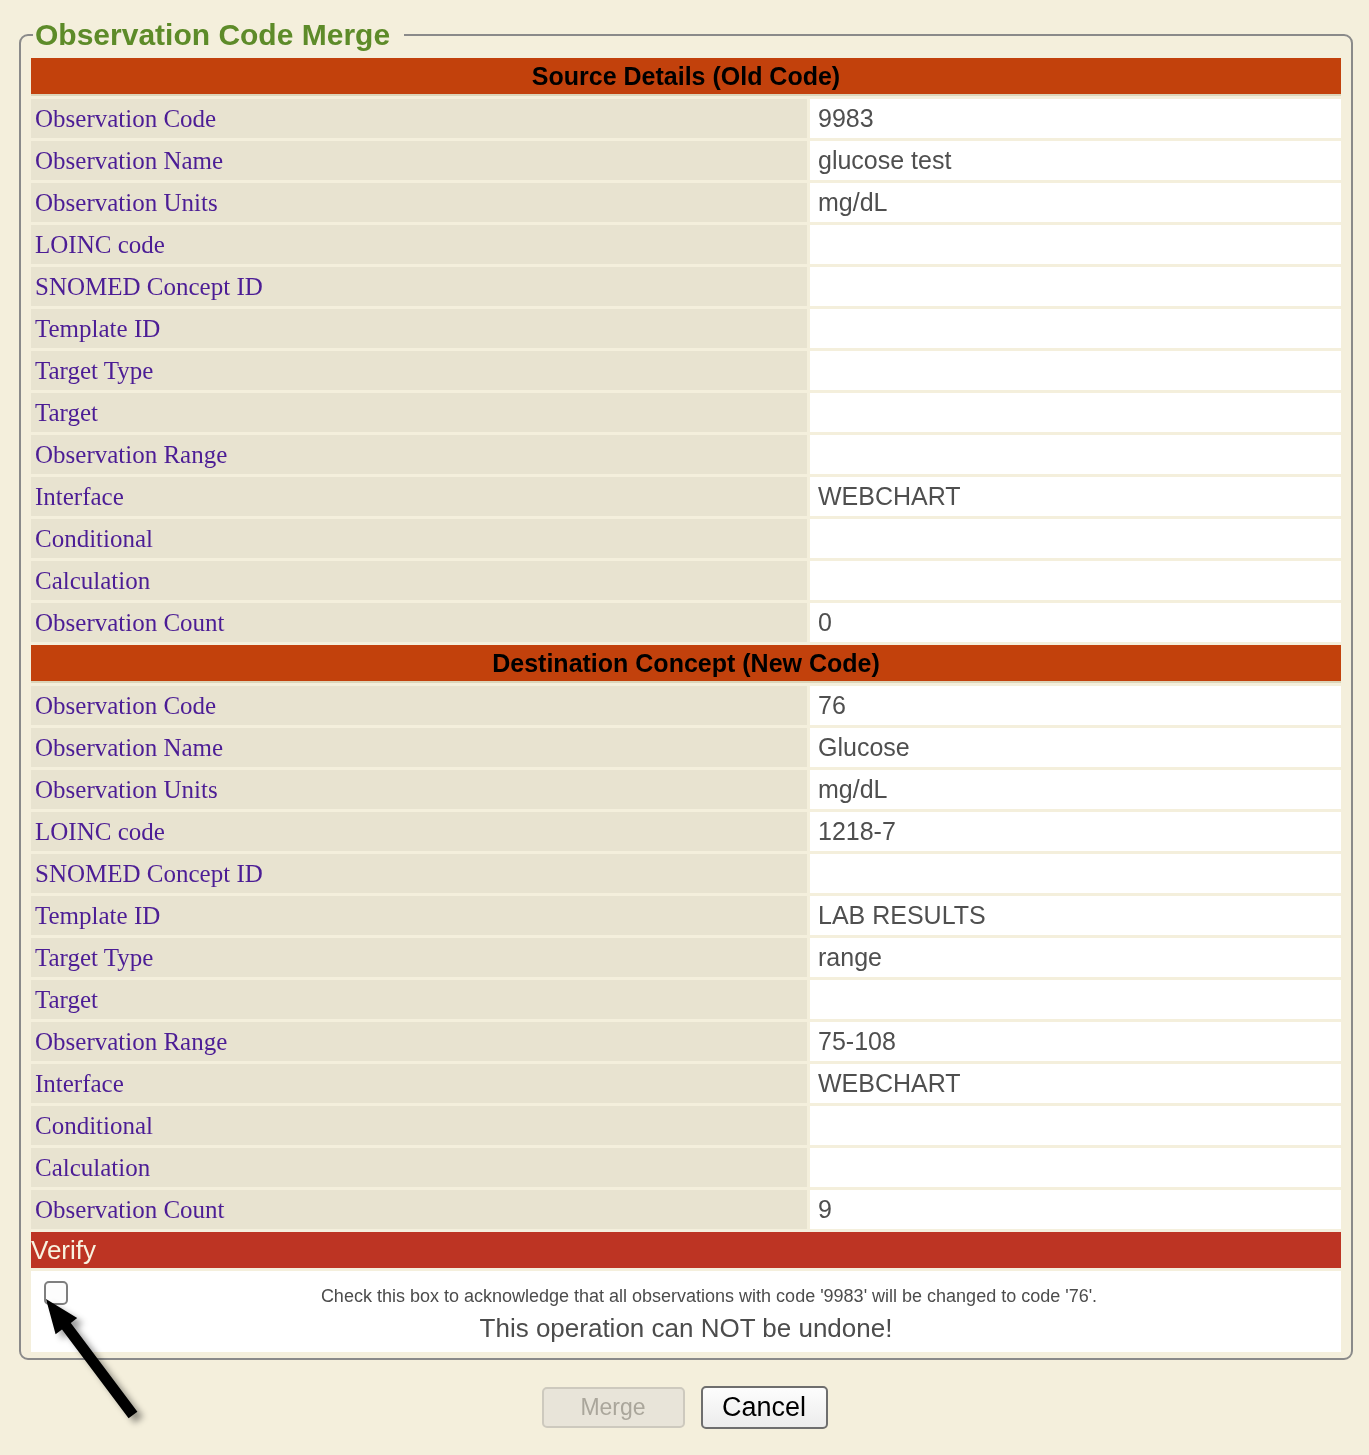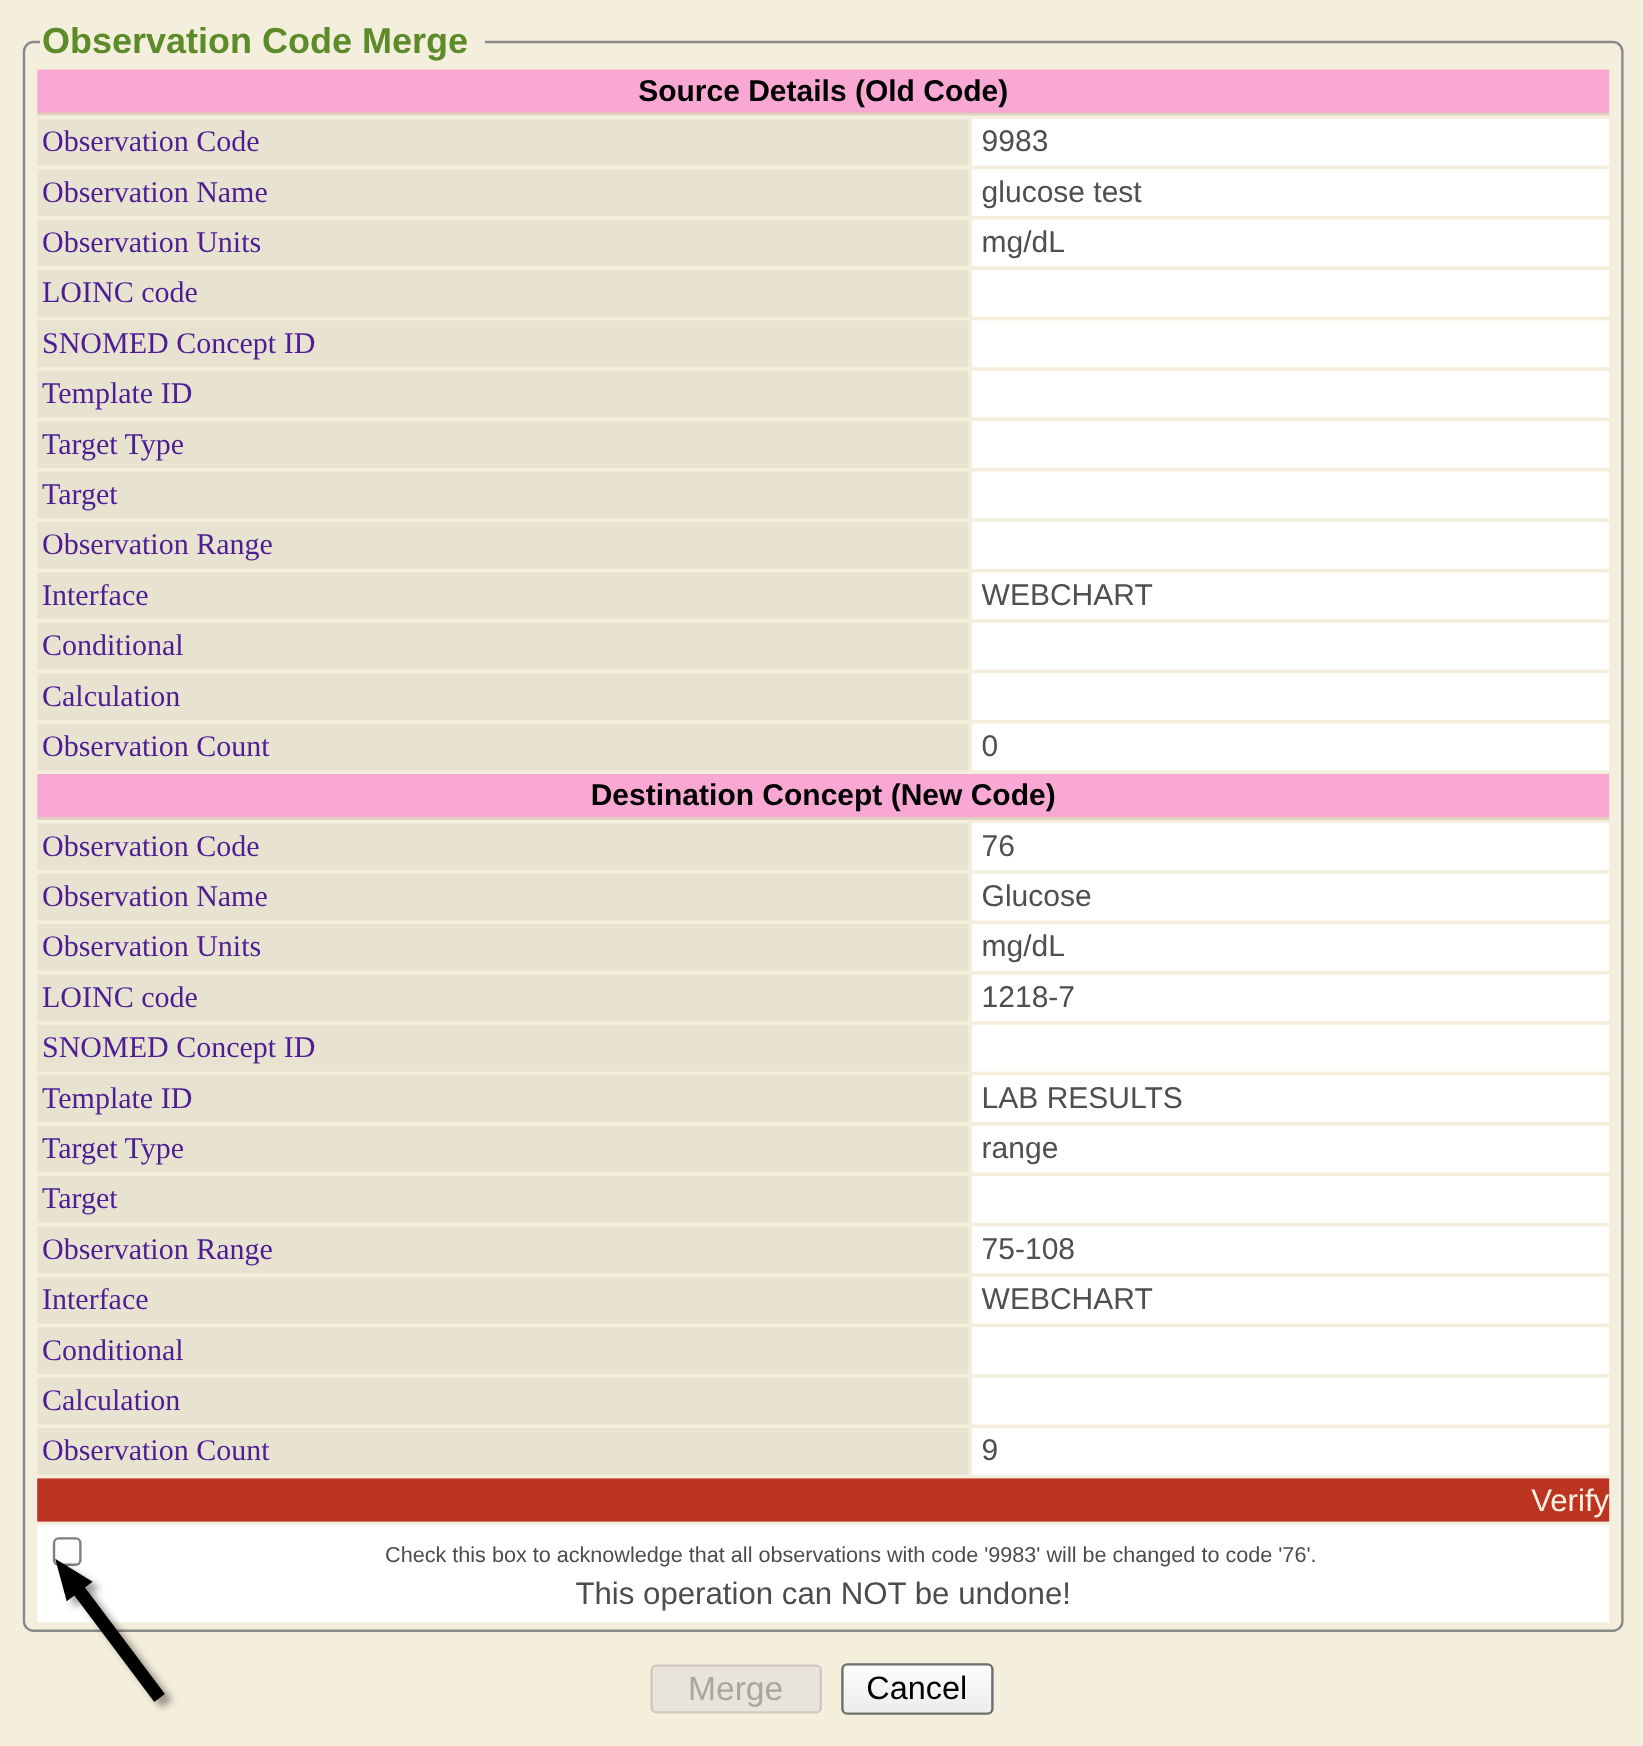--- a/index.html
+++ b/index.html
@@ -33,21 +33,21 @@
   }
 
   
   .section-header {
     height: 38px;
     line-height: 36px;
     text-align: center;
     font-size: 25px;
     font-weight: bold;
     color: #000;
-    background: #f9a8d4;
+    background: #c2410c;
     border-bottom: 2px solid #dbd5ba;
     margin-bottom: 3px;
   }
 
   
   .row {
     display: flex;
     height: 39px;
     margin-bottom: 3px;
   }
@@ -68,21 +68,21 @@
     color: #4f4f4f;
     font-size: 25px;
     line-height: 39px;
     padding-left: 8px;
   }
 
   
   .verify-bar {
     height: 36px;
     line-height: 36px;
-    text-align: right;
+    text-align: left;
     background: #bd3423;
     color: #f8f3e0;
     font-size: 26px;
     margin-bottom: 3px;
   }
 
   
   .ack-area {
     position: relative;
     background: #ffffff;
@@ -123,21 +123,21 @@
     left: 0;
     width: 1369px;
     display: flex;
     justify-content: center;
     align-items: center;
     gap: 16px;
   }
   .merge-btn {
     width: 143px; height: 41px;
     font-family: "Liberation Sans", sans-serif;
-    font-size: 28px;
+    font-size: 23px;
     color: #aaa69b;
     background: #e8e4d9;
     border: 2px solid #cdc9be;
     border-radius: 5px;
   }
   .cancel-btn {
     width: 127px; height: 43px;
     font-family: "Liberation Sans", sans-serif;
     font-size: 27px;
     color: #000;

